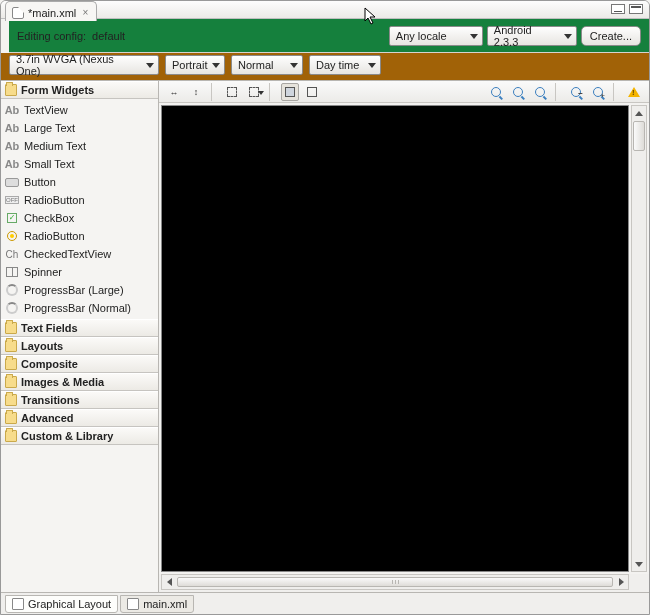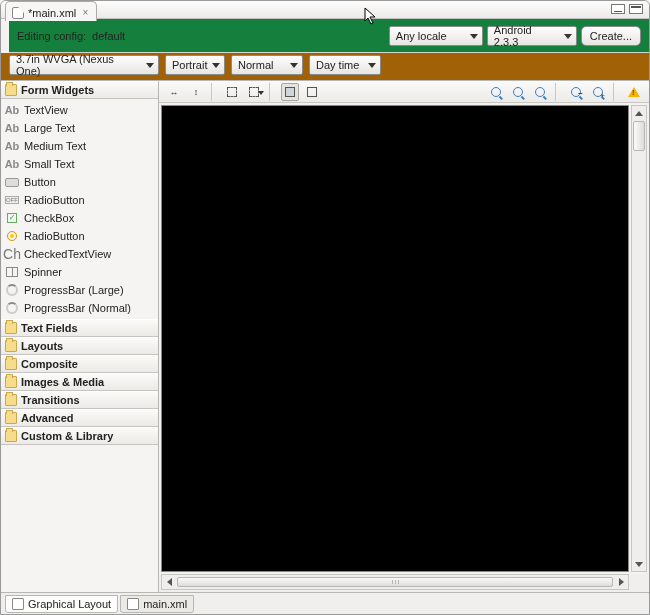--- a/index.html
+++ b/index.html
@@ -42,21 +42,21 @@
   .drawer .fold::before { content:""; position:absolute; top:-3px; left:0; width:5px; height:3px; background:#f7dc8b; border:1px solid #caa94b; border-bottom:none; border-radius:1px 1px 0 0;}
   .widget-list { padding: 2px 0; overflow:hidden;}
   .witem { height:18px; display:flex; align-items:center; gap:5px; padding: 0 4px; }
   .wicon { width:14px; height:12px; display:flex; align-items:center; justify-content:center; font-size:8px; color:#555; flex-shrink:0;}
   .ic-ab { font-weight:bold; color:#888; font-size:11px;}
   .ic-btn { width:14px; height:9px; background:#ddd; border:1px solid #999; border-radius:2px;}
   .ic-off { width:14px; height:8px; background:#eee; border:1px solid #aaa; font-size:6px; color:#777; line-height:6px; text-align:center;}
   .ic-chk { width:10px; height:10px; border:1px solid #6a6; color:#3a3; font-size:8px; line-height:8px; text-align:center;}
   .ic-rad { width:10px; height:10px; border:1px solid #c90; border-radius:50%; position:relative;}
   .ic-rad::after{content:"";position:absolute;inset:2px;background:#fc0;border-radius:50%;}
-  .ic-chktv { font-size:14px; color:#777;}
+  .ic-chktv { font-size:10px; color:#777;}
   .ic-spn { width:12px; height:10px; border:1px solid #888; position:relative;}
   .ic-spn::after { content:""; position:absolute; right:-1px; top:-1px; bottom:-1px; width:5px; border-left:1px solid #888;}
   .ic-prog { width:12px; height:12px; border:2px solid #ccc; border-top-color:#888; border-radius:50%;}
   
   .canvas-col { flex:1; display:flex; flex-direction:column; }
   .toolbar { height:22px; display:flex; align-items:center; padding: 0 6px; gap:4px; border-bottom:1px solid #c8c6c2; background: linear-gradient(#fafafa,#ecebe8);}
   .tb-sep { width:6px; height:18px; border-left:1px solid #c8c6c2; margin:0 2px;}
   .tb-btn { width:18px; height:18px; border:1px solid transparent; display:flex; align-items:center; justify-content:center; position:relative;}
   .tb-btn.toggle { border-color:#a8a6a2; background:#e6e3dc; border-radius:2px;}
   .tb-btn .sq { width:10px; height:10px; border:1px solid #555;}

